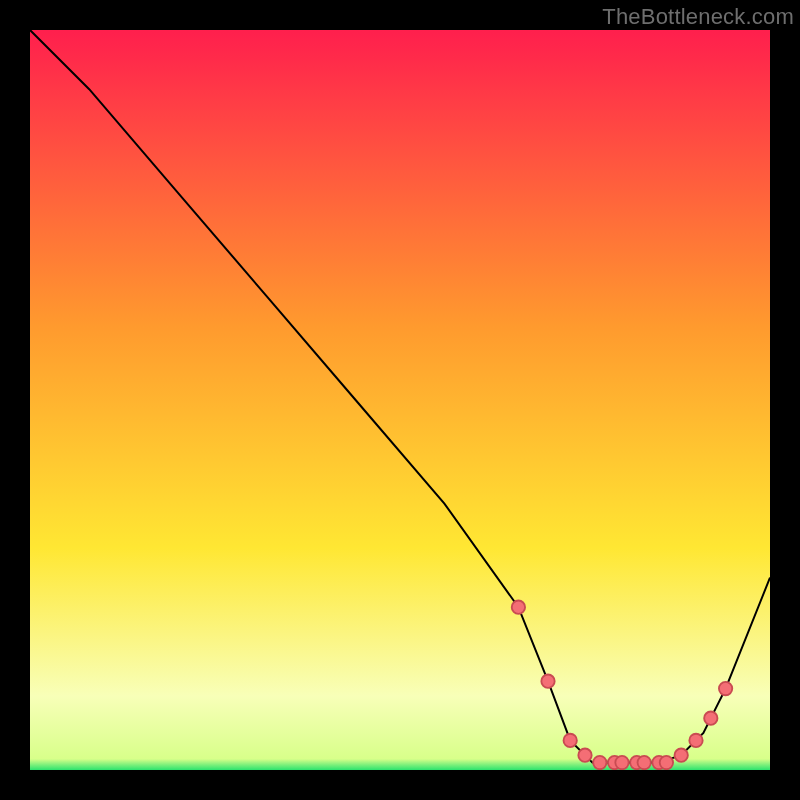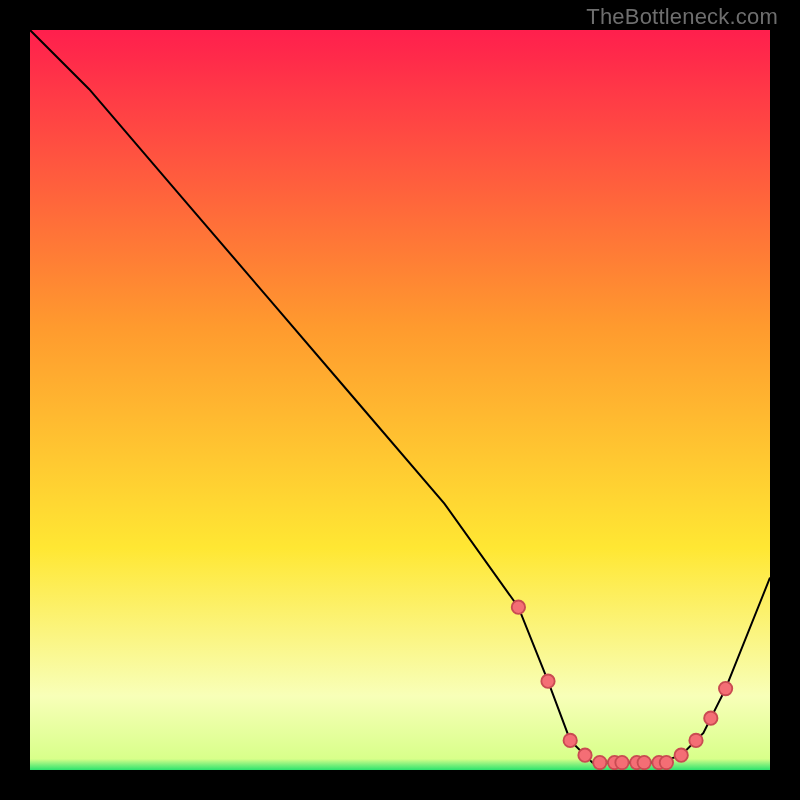--- a/index.html
+++ b/index.html
@@ -13,21 +13,21 @@
   }
   .stage {
     position: relative;
     width: 800px;
     height: 800px;
     background: #000;
   }
   .watermark {
     position: absolute;
     top: 4px;
-    right: 22px;
+    right: 6px;
     color: #6e6e6e;
     font-size: 22px;
     font-weight: 500;
     letter-spacing: 0.2px;
     z-index: 10;
   }
   svg.plot {
     position: absolute;
     left: 30px;
     top: 30px;

